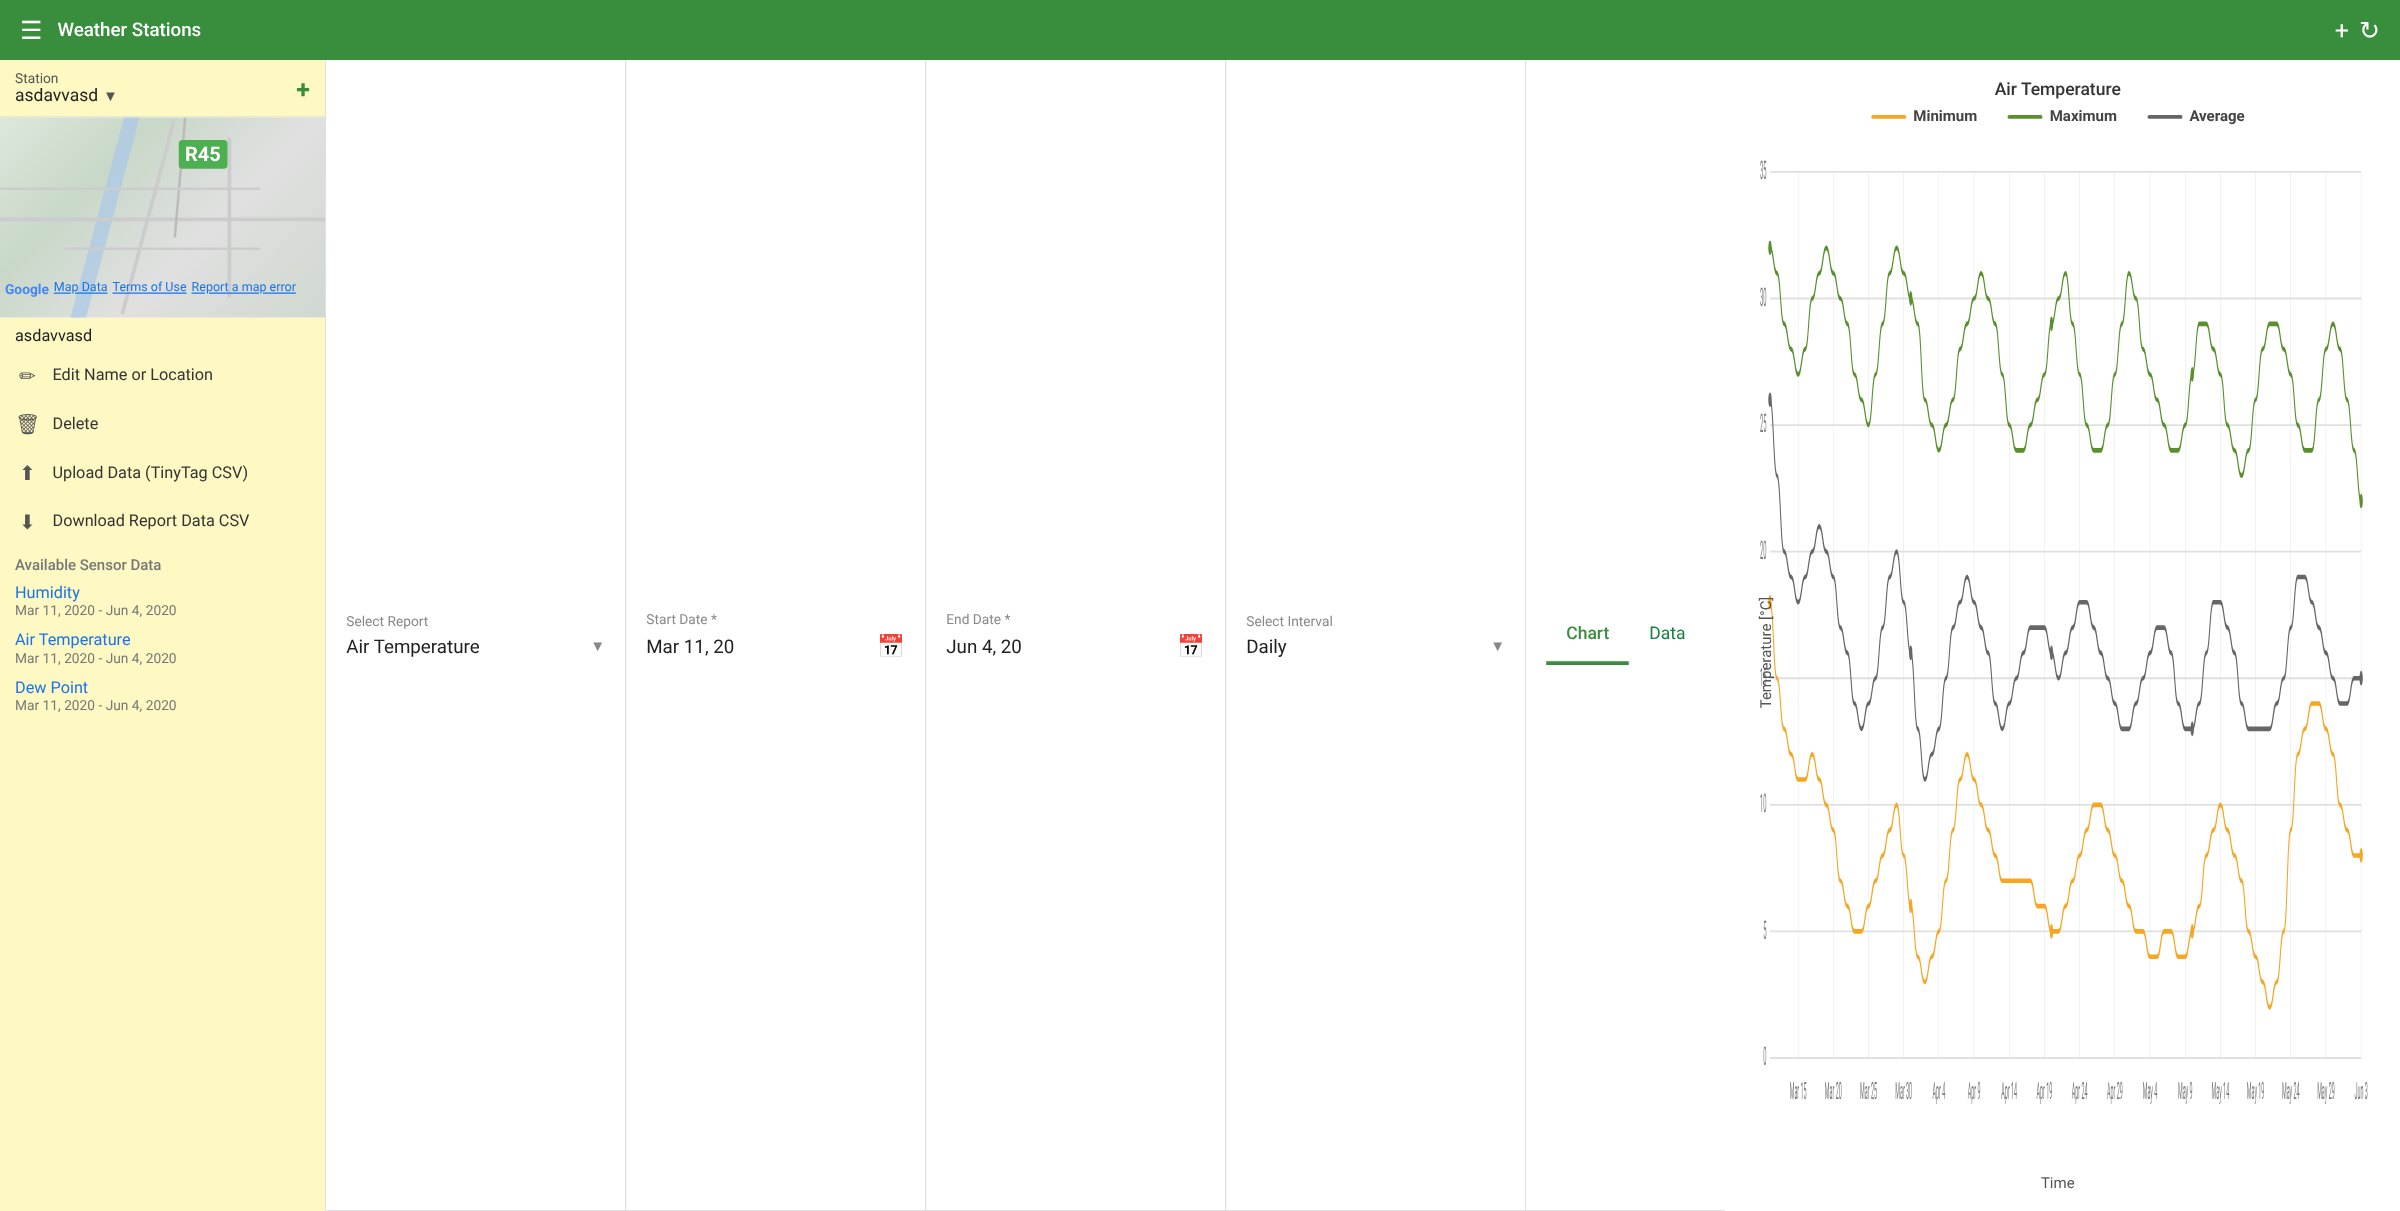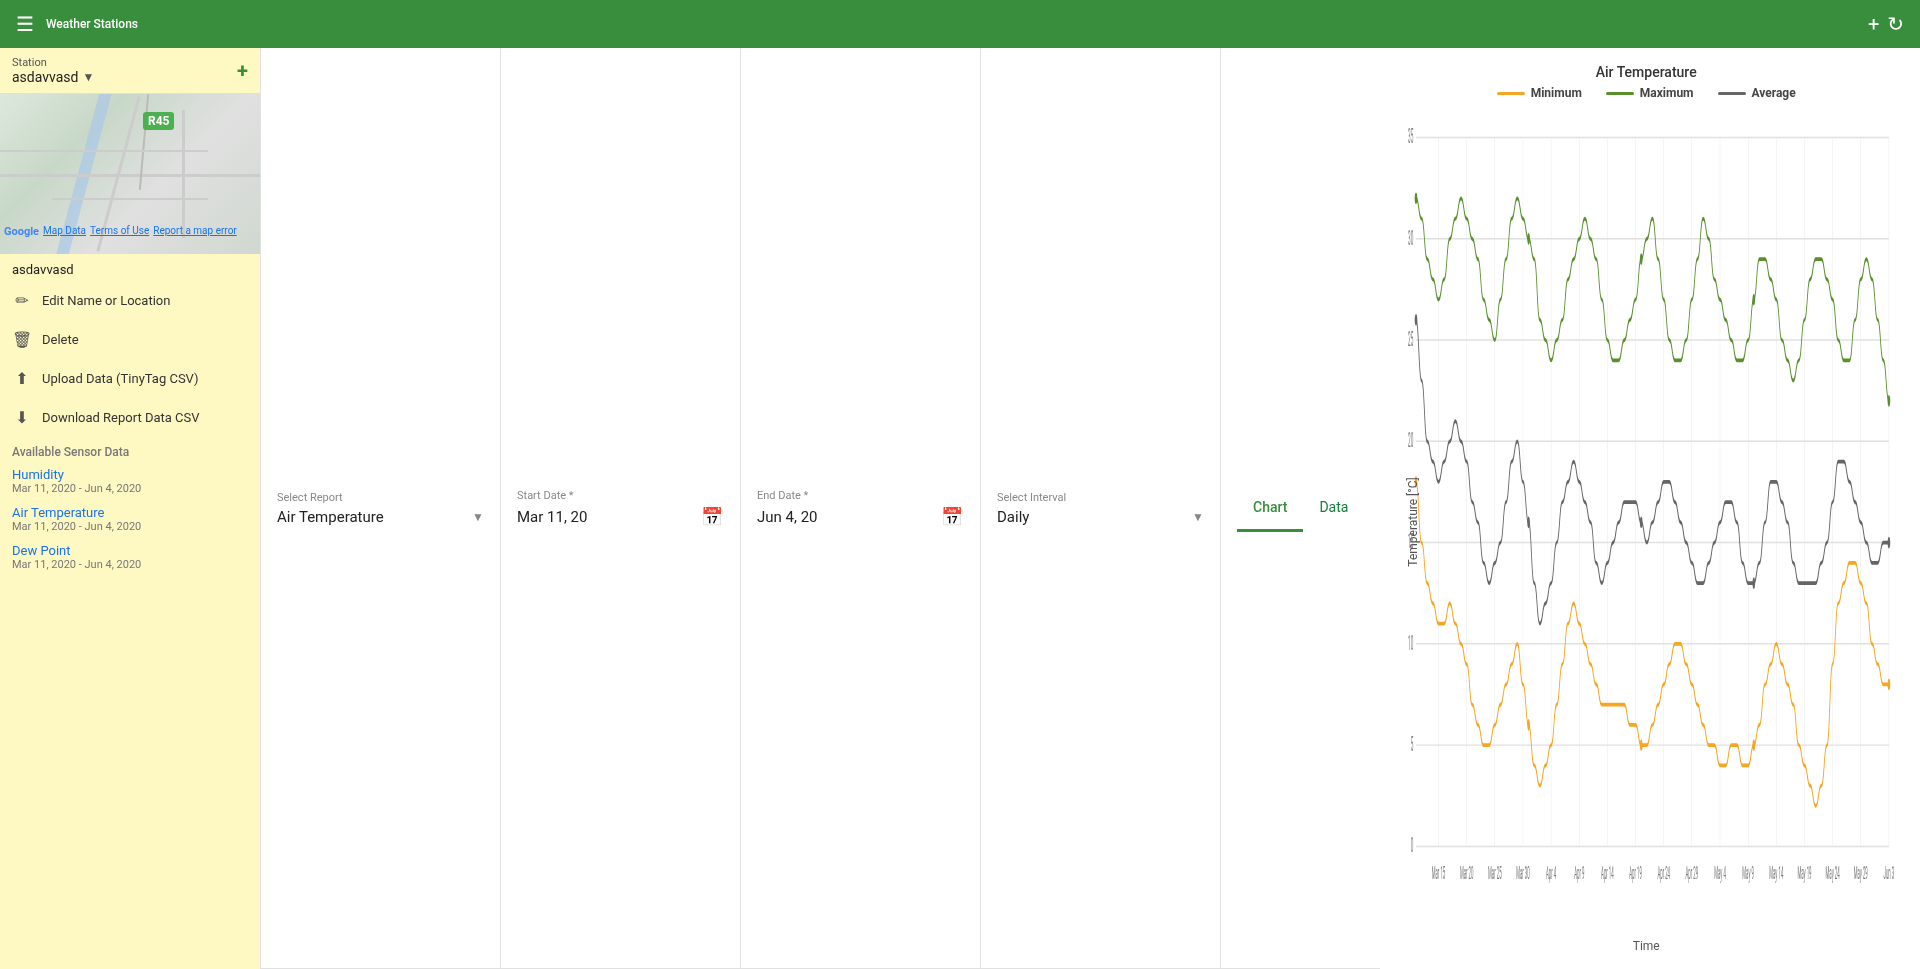--- a/index.html
+++ b/index.html
@@ -10,21 +10,21 @@
       background: #388e3c;
       color: white;
       height: 48px;
       display: flex;
       align-items: center;
       padding: 0 16px;
       justify-content: space-between;
       flex-shrink: 0;
     }
     .topbar-left { display: flex; align-items: center; gap: 12px; }
-    .topbar-title { font-size: 12px; font-weight: 500; }
+    .topbar-title { font-size: 15px; font-weight: 500; }
     .topbar-icons { display: flex; gap: 8px; }
     .topbar-icons span { cursor: pointer; font-size: 20px; color: white; }
 
     
     .main-layout { display: flex; flex: 1; overflow: hidden; }
 
     
     .sidebar {
       width: 261px;
       background: #fef9c3;
@@ -63,21 +63,21 @@
       position: relative;
     }
     .map-road {
       position: absolute;
       background: #ccc;
     }
     .map-road-1 { width: 3px; height: 100%; left: 45%; top: 0; transform: rotate(15deg); }
     .map-road-2 { width: 100%; height: 3px; top: 50%; left: 0; }
     .map-road-3 { width: 3px; height: 80%; left: 70%; top: 10%; }
     .map-river { position: absolute; width: 12px; height: 120%; left: 30%; top: -10%; background: #aac8e8; border-radius: 6px; transform: rotate(15deg); opacity: 0.7; }
-    .map-tag { position: absolute; top: 18px; left: 55%; background: #4caf50; color: white; font-size: 12px; padding: 2px 5px; border-radius: 3px; font-weight: bold; }
+    .map-tag { position: absolute; top: 18px; left: 55%; background: #4caf50; color: white; font-size: 16px; padding: 2px 5px; border-radius: 3px; font-weight: bold; }
     .map-credit { position: absolute; bottom: 16px; left: 4px; font-size: 10px; color: #555; display: flex; gap: 4px; }
     .map-credit-google { color: #4285f4; font-weight: bold; font-size: 11px; }
     .map-credit-link { color: #1a73e8; text-decoration: underline; cursor: pointer; }
 
     
     .sidebar-name-label {
       padding: 8px 12px 4px 12px;
       font-size: 13px;
       color: #222;
     }

